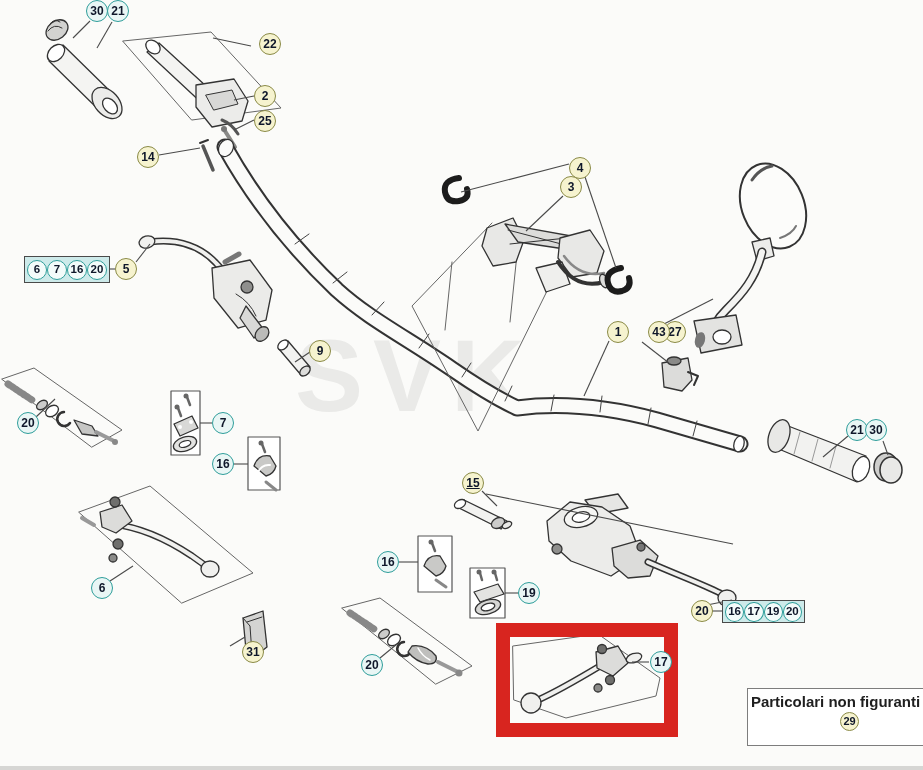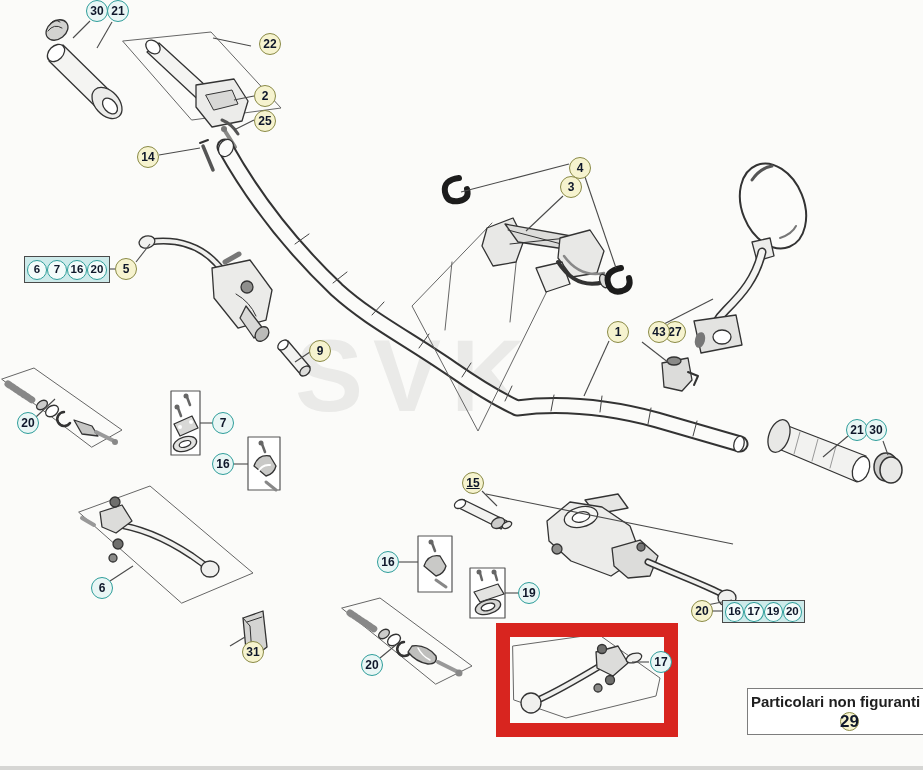--- a/index.html
+++ b/index.html
@@ -13,26 +13,26 @@
            display:flex;align-items:center;justify-content:center;
            font:bold 12px "Liberation Sans",sans-serif;color:#0f172a;
            box-sizing:border-box;z-index:6;line-height:1;}
   .callout.yellow{background:#f6f3cf;border:1.7px solid #8a8a46;}
   .callout.teal{background:#e9f6f5;border:1.7px solid #2f9e9b;}
   .group-box{position:absolute;background:#cdeaea;border:1.4px solid #4a4a4a;
              display:flex;align-items:center;justify-content:space-around;
              box-sizing:border-box;z-index:6;padding:0 2px;}
   .group-box .callout{position:static;width:20px;height:20px;font-size:11.5px;background:#f3fbfa;}
   .red-box{position:absolute;box-sizing:border-box;z-index:5;background:transparent;}
-  .notes-box{position:absolute;left:747px;top:688px;width:176px;height:47px;
+  .notes-box{position:absolute;left:747px;top:688px;width:176px;height:58px;
              background:#ffffff;border:1.5px solid #7d7d7d;border-right:none;
              box-sizing:border-box;z-index:6;text-align:center;padding-top:3px;}
   .notes-line{font:bold 15px/19px "Liberation Sans",sans-serif;color:#1f1f1f;}
   .notes-callout{position:static;display:inline-flex;width:19px;height:19px;
-                 font-size:17px;margin-top:1px;margin-left:28px;}
+                 font-size:11px;margin-top:1px;margin-left:28px;}
   .copyright{position:absolute;left:317px;top:747px;z-index:6;
              font:bold 17px "Liberation Sans",sans-serif;color:#3a3a3a;letter-spacing:0.4px;}
   .bottom-strip{position:absolute;left:0;right:0;bottom:0;height:4px;background:#d6d6d4;z-index:7;}
 </style>
 </head>
 <body>
 
 <div class="stage" id="stage">
 
   <div class="watermark">SVK</div>

